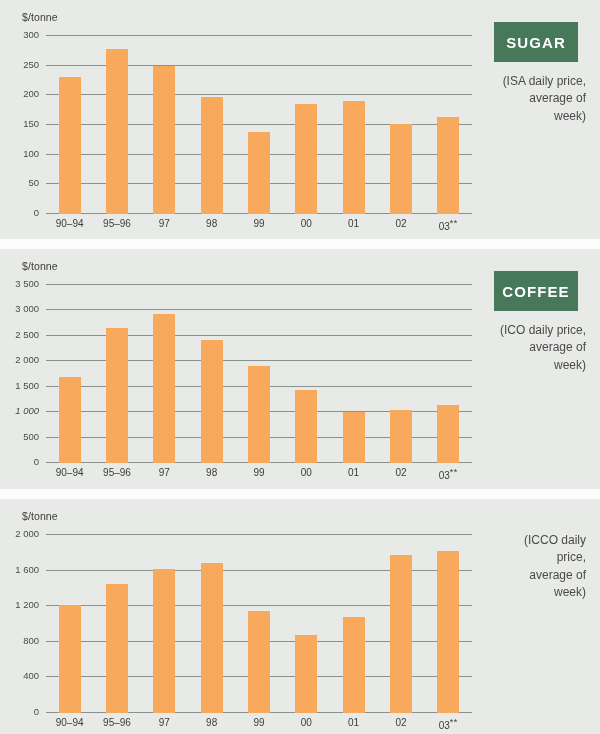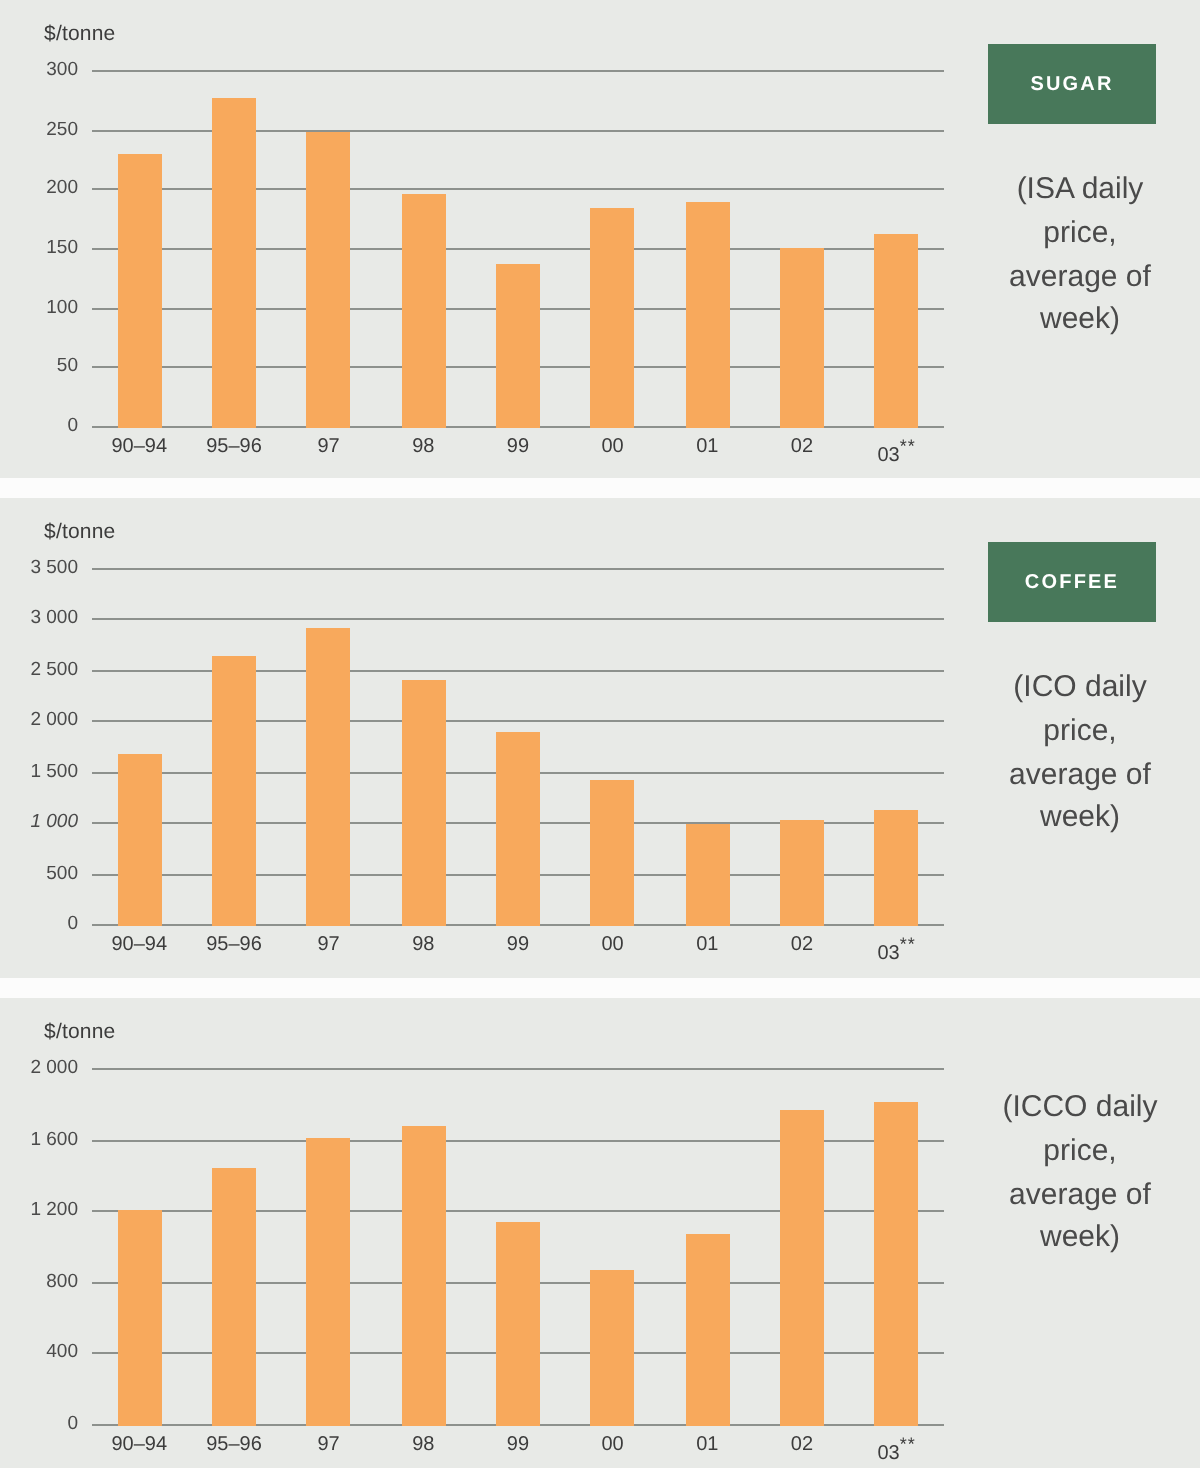--- a/index.html
+++ b/index.html
@@ -133,29 +133,29 @@
     box-sizing: border-box;
   }
   .commodity-box {
     width: 84px;
     height: 40px;
     background: #48785a;
     color: #ffffff;
     display: flex;
     align-items: center;
     justify-content: center;
-    font-size: 10px;
+    font-size: 15px;
     letter-spacing: 1.1px;
     font-weight: 600;
   }
   .commodity-note {
-    margin-top: 22px;
+    margin-top: 11px;
     width: 92px;
-    text-align: center;
-    font-size: 15px;
+    text-align: right;
+    font-size: 12px;
     line-height: 1.45;
     color: #4a4a4a;
   }
 </style>
 </head>
 <body>
 
 <div class="page">
 
   <section class="panel panel-sugar">

